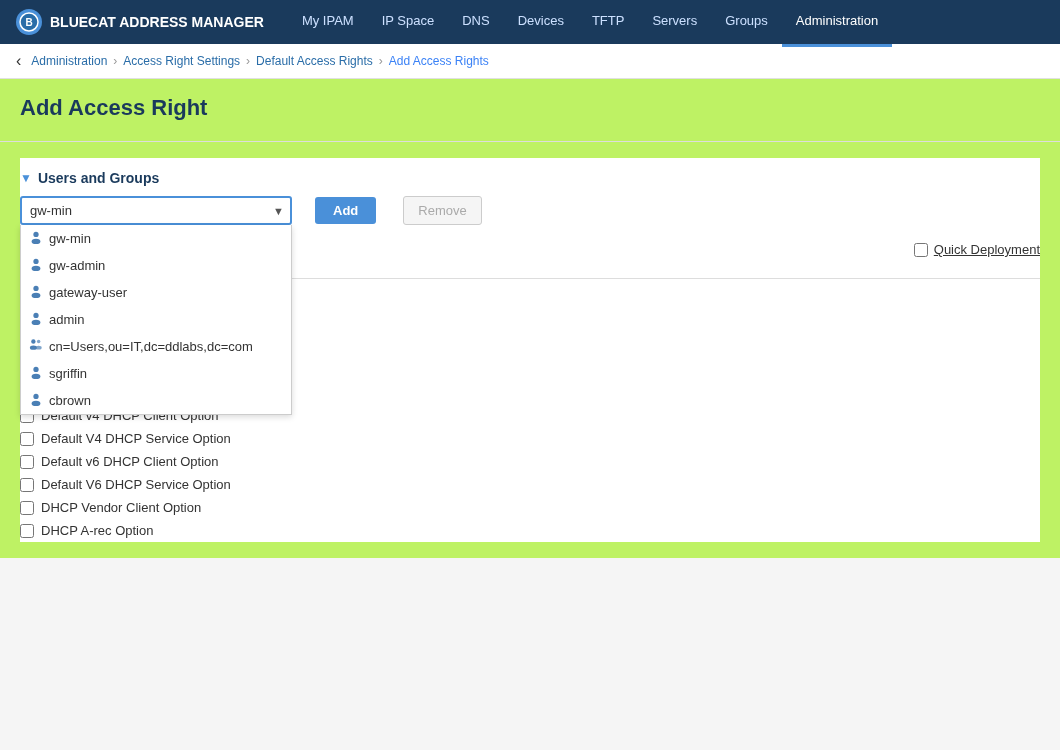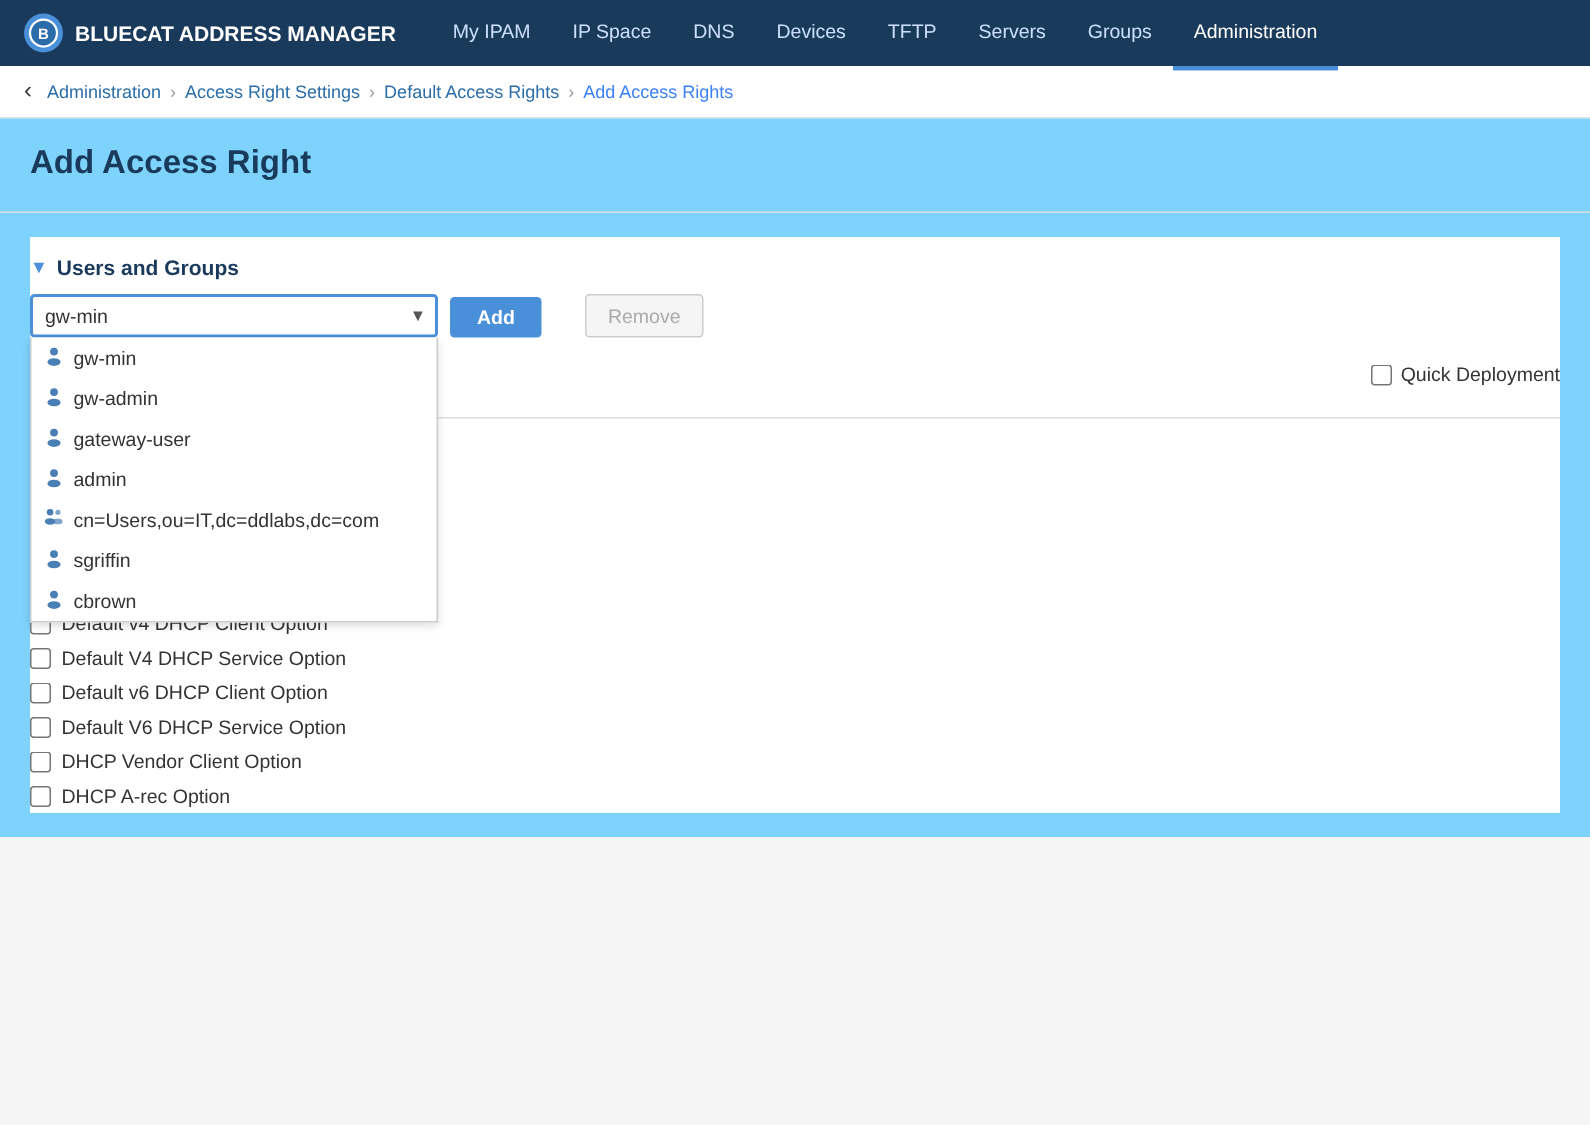--- a/index.html
+++ b/index.html
@@ -77,21 +77,21 @@
       color: #2a6da8;
       cursor: pointer;
       text-decoration: none;
     }
     .breadcrumb-sep { color: #999; }
     .breadcrumb-current { color: #3b82f6; }
 
     
     .page-content {
       padding: 16px 20px;
-      background: #7dd3fc;
+      background: #bef264;
     }
     .page-title {
       font-size: 22px;
       font-weight: bold;
       color: #1a3a5c;
       margin-bottom: 20px;
     }
     .section-divider {
       border: none;
       border-top: 1px solid #ddd;
@@ -118,22 +118,22 @@
       font-size: 12px;
     }
 
     
     .ug-section {
       padding: 0 0 16px 0;
       border-bottom: 1px solid #ddd;
     }
     .ug-controls {
       display: flex;
-      gap: 8px;
-      align-items: flex-end;
+      gap: 23px;
+      align-items: center;
       position: relative;
     }
     .dropdown-wrapper {
       position: relative;
       width: 272px;
     }
     .dropdown-input {
       width: 100%;
       border: 2px solid #4a90d9;
       border-radius: 3px;
@@ -245,20 +245,21 @@
       font-size: 9px;
       color: #555;
       pointer-events: none;
     }
     .quick-deploy {
       display: flex;
       align-items: center;
       gap: 6px;
       font-size: 13px;
       color: #333;
+      text-decoration: underline;
     }
     .quick-deploy input[type="checkbox"] {
       width: 14px;
       height: 14px;
       cursor: pointer;
     }
 
     
     .overrides-section {
       padding: 8px 0 0 0;
@@ -384,21 +385,21 @@
             <div class="dropdown-item">
               <span class="user-icon"><svg width="14" height="14" viewBox="0 0 16 16" fill="#4a7fb5">
                   <circle cx="8" cy="5" r="3"></circle>
                   <ellipse cx="8" cy="13" rx="5" ry="3"></ellipse>
                 </svg></span>
               <span>cbrown</span>
             </div>
           </div>
       </div>
       <button class="btn-add">Add</button>
-      <div style="margin-left:21px;">
+      <div style="margin-left:4px;">
         <button class="btn-remove">Remove</button>
       </div>
     </div>
 
     <div class="access-row">
       <div class="access-left">
         <span class="access-label">Default Access:</span>
         <div class="select-wrapper">
           <select class="access-select">
             <option>Hide</option>

